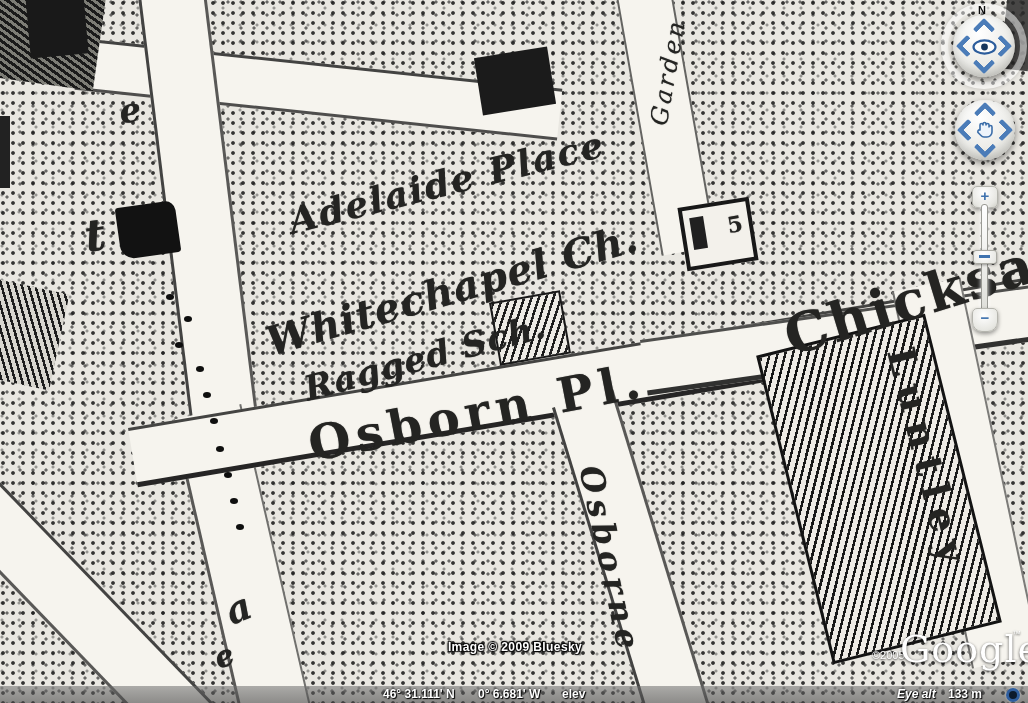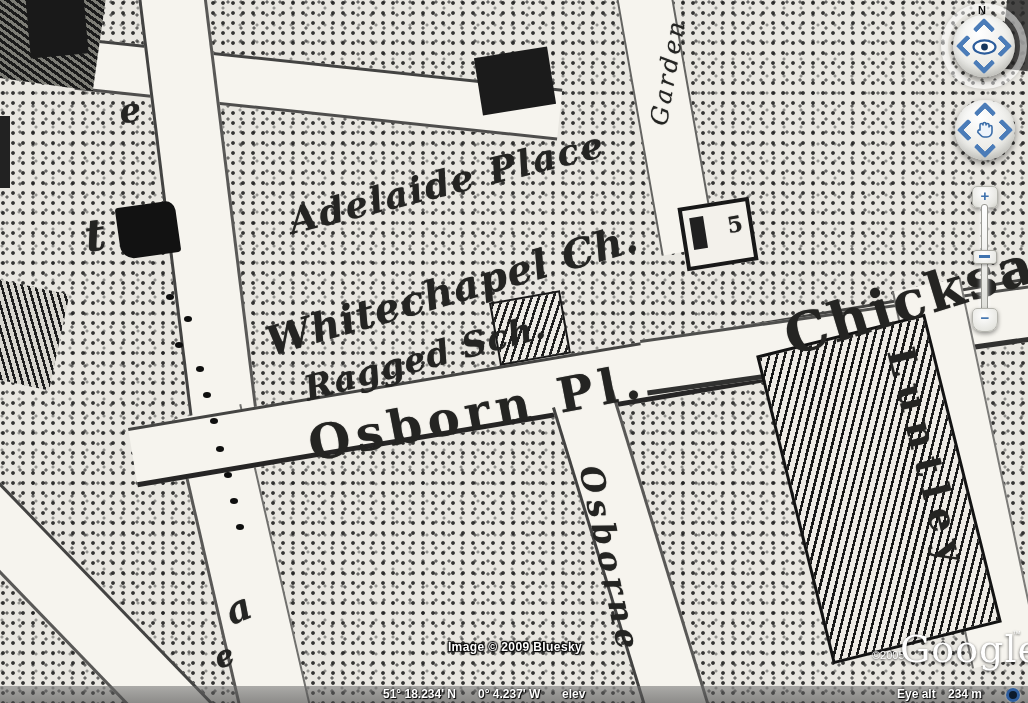--- a/index.html
+++ b/index.html
@@ -99,21 +99,21 @@
   #google-brand .tm{position:absolute;left:140px;top:2px;font-size:9px;opacity:.85;
     text-shadow:0 1px 2px rgba(0,0,0,.8);}
 
   
   #status-bar{position:absolute;left:0;bottom:0;width:1028px;height:17px;
     background:linear-gradient(rgba(110,110,110,.55),rgba(70,70,70,.6));
     color:#fff;font-size:12px;font-weight:bold;line-height:17px;
     text-shadow:0 0 2px #000,1px 1px 1px #000;}
   #status-bar span{position:absolute;white-space:nowrap;}
   #sb-lat{left:383px;} #sb-lon{left:478px;} #sb-elev-lbl{left:562px;} #sb-elev{left:591px;margin-top:36px;}
-  #sb-eye-lbl{left:897px;} #sb-eye{left:948px;}
+  #sb-eye-lbl{left:897px;font-style:italic;} #sb-eye{left:948px;}
   #sb-stream{position:absolute;left:1006px;top:2px;width:8px;height:8px;border-radius:50%;
     border:3px solid #2f5e9e;background:#0c1a2c;box-shadow:0 0 2px rgba(255,255,255,.5);}
 
   
   .sphere{position:absolute;border-radius:50%;
     background:radial-gradient(circle at 42% 30%,#ffffff,#ecece8 55%,#c8c8c1 95%);
     box-shadow:0 3px 7px rgba(0,0,0,.45), inset 0 -4px 8px rgba(0,0,0,.12);}
   #look-ring{position:absolute;left:941px;top:3px;width:86px;height:86px;border-radius:50%;
     border:7px solid rgba(255,255,255,.5);box-sizing:border-box;box-shadow:0 0 4px rgba(0,0,0,.2);}
   #look-joy{left:953px;top:15px;width:62px;height:62px;}
@@ -232,22 +232,22 @@
   <div id="zoom-slider">
     <div class="zbtn" id="zoom-in">+</div>
     <div id="zoom-track"></div>
     <div id="zoom-thumb">
       <div class="dash"></div>
     </div>
     <div class="zbtn" id="zoom-out">−</div>
   </div>
 
   <div id="status-bar">
-    <span id="sb-lat">51° 18.234' N</span>
-    <span id="sb-lon">0° 4.237' W</span>
+    <span id="sb-lat">46° 31.111' N</span>
+    <span id="sb-lon">0° 6.681' W</span>
     <span id="sb-elev-lbl">elev</span>
     <span id="sb-elev">0 m</span>
     <span id="sb-eye-lbl">Eye alt</span>
-    <span id="sb-eye">234 m</span>
+    <span id="sb-eye">133 m</span>
     <div id="sb-stream"></div>
   </div>
 
 </div>
 
 </body></html>

